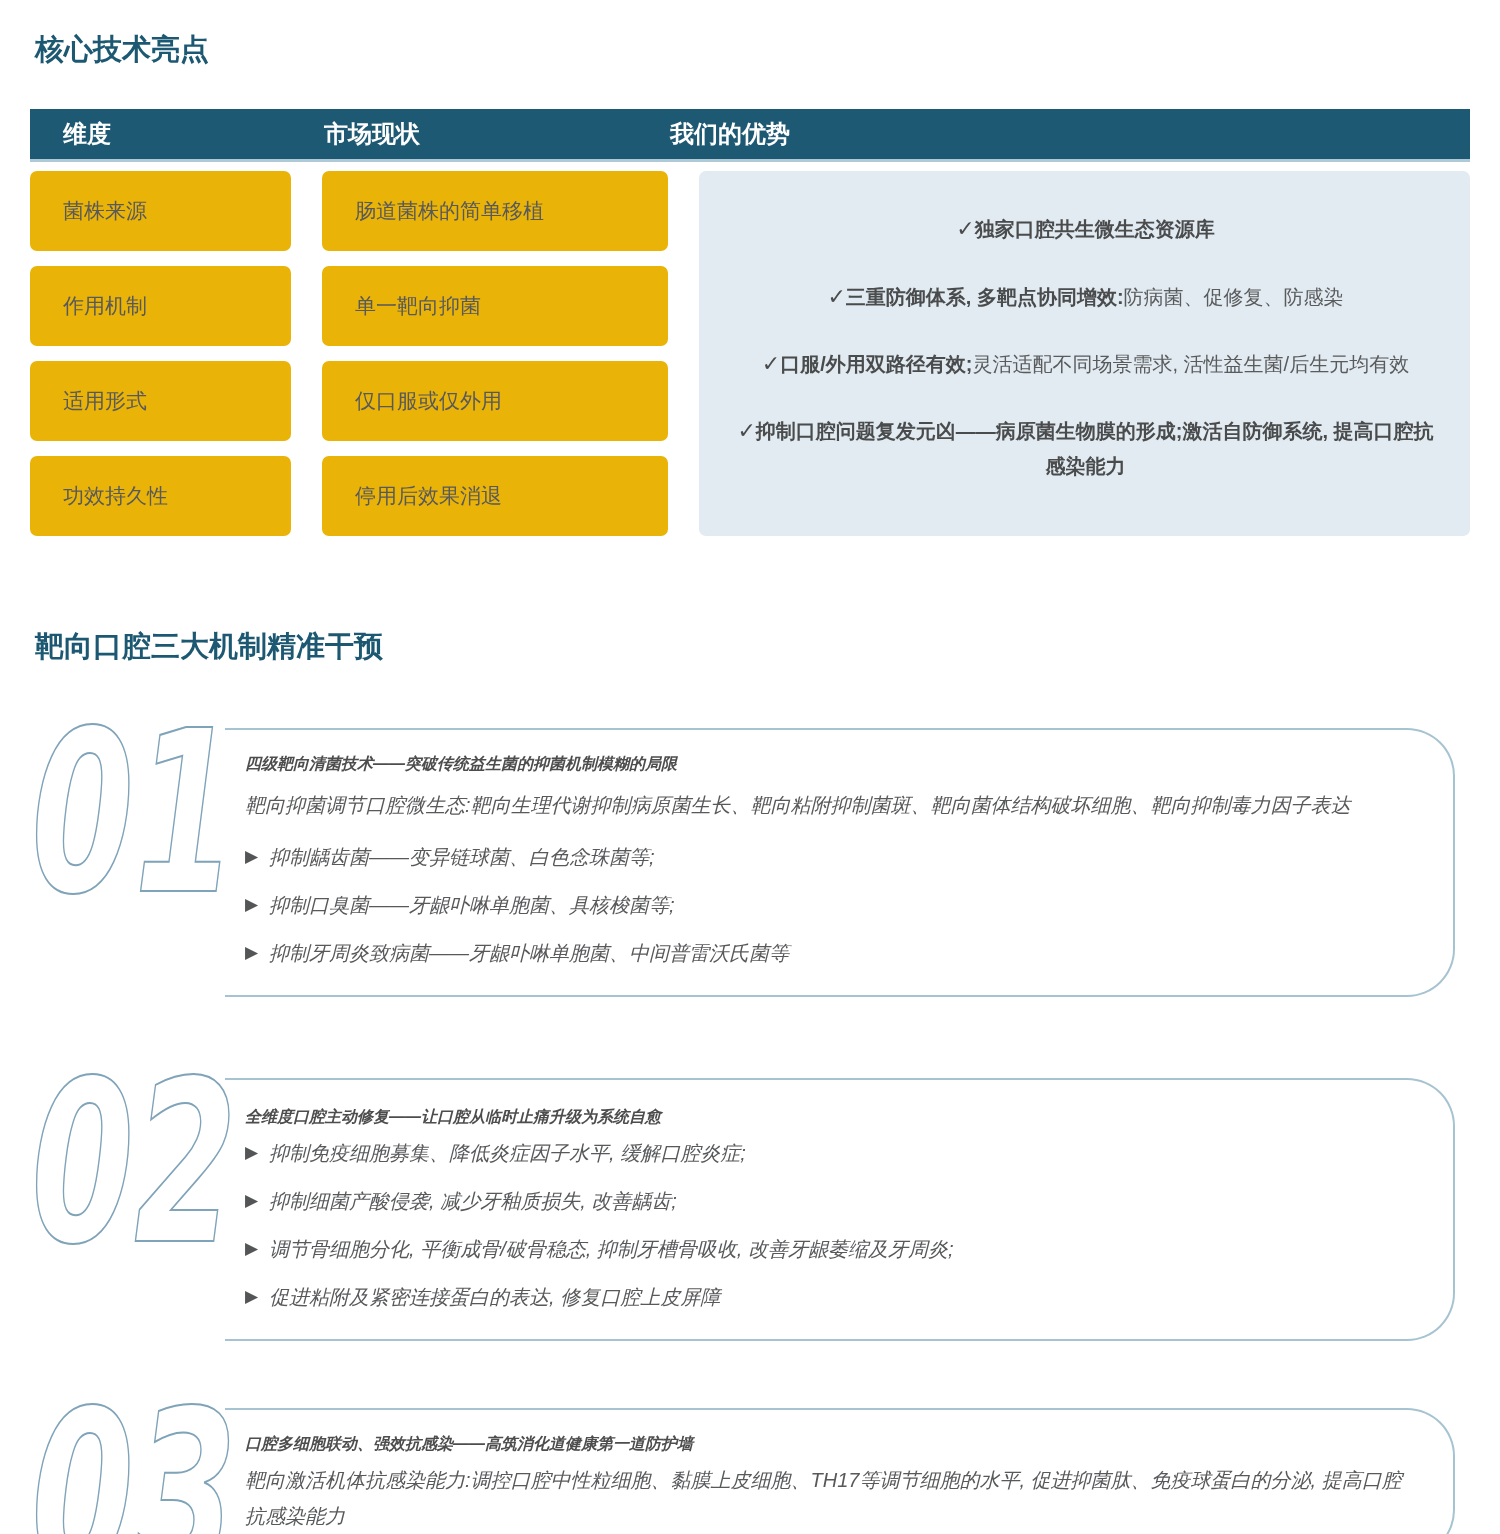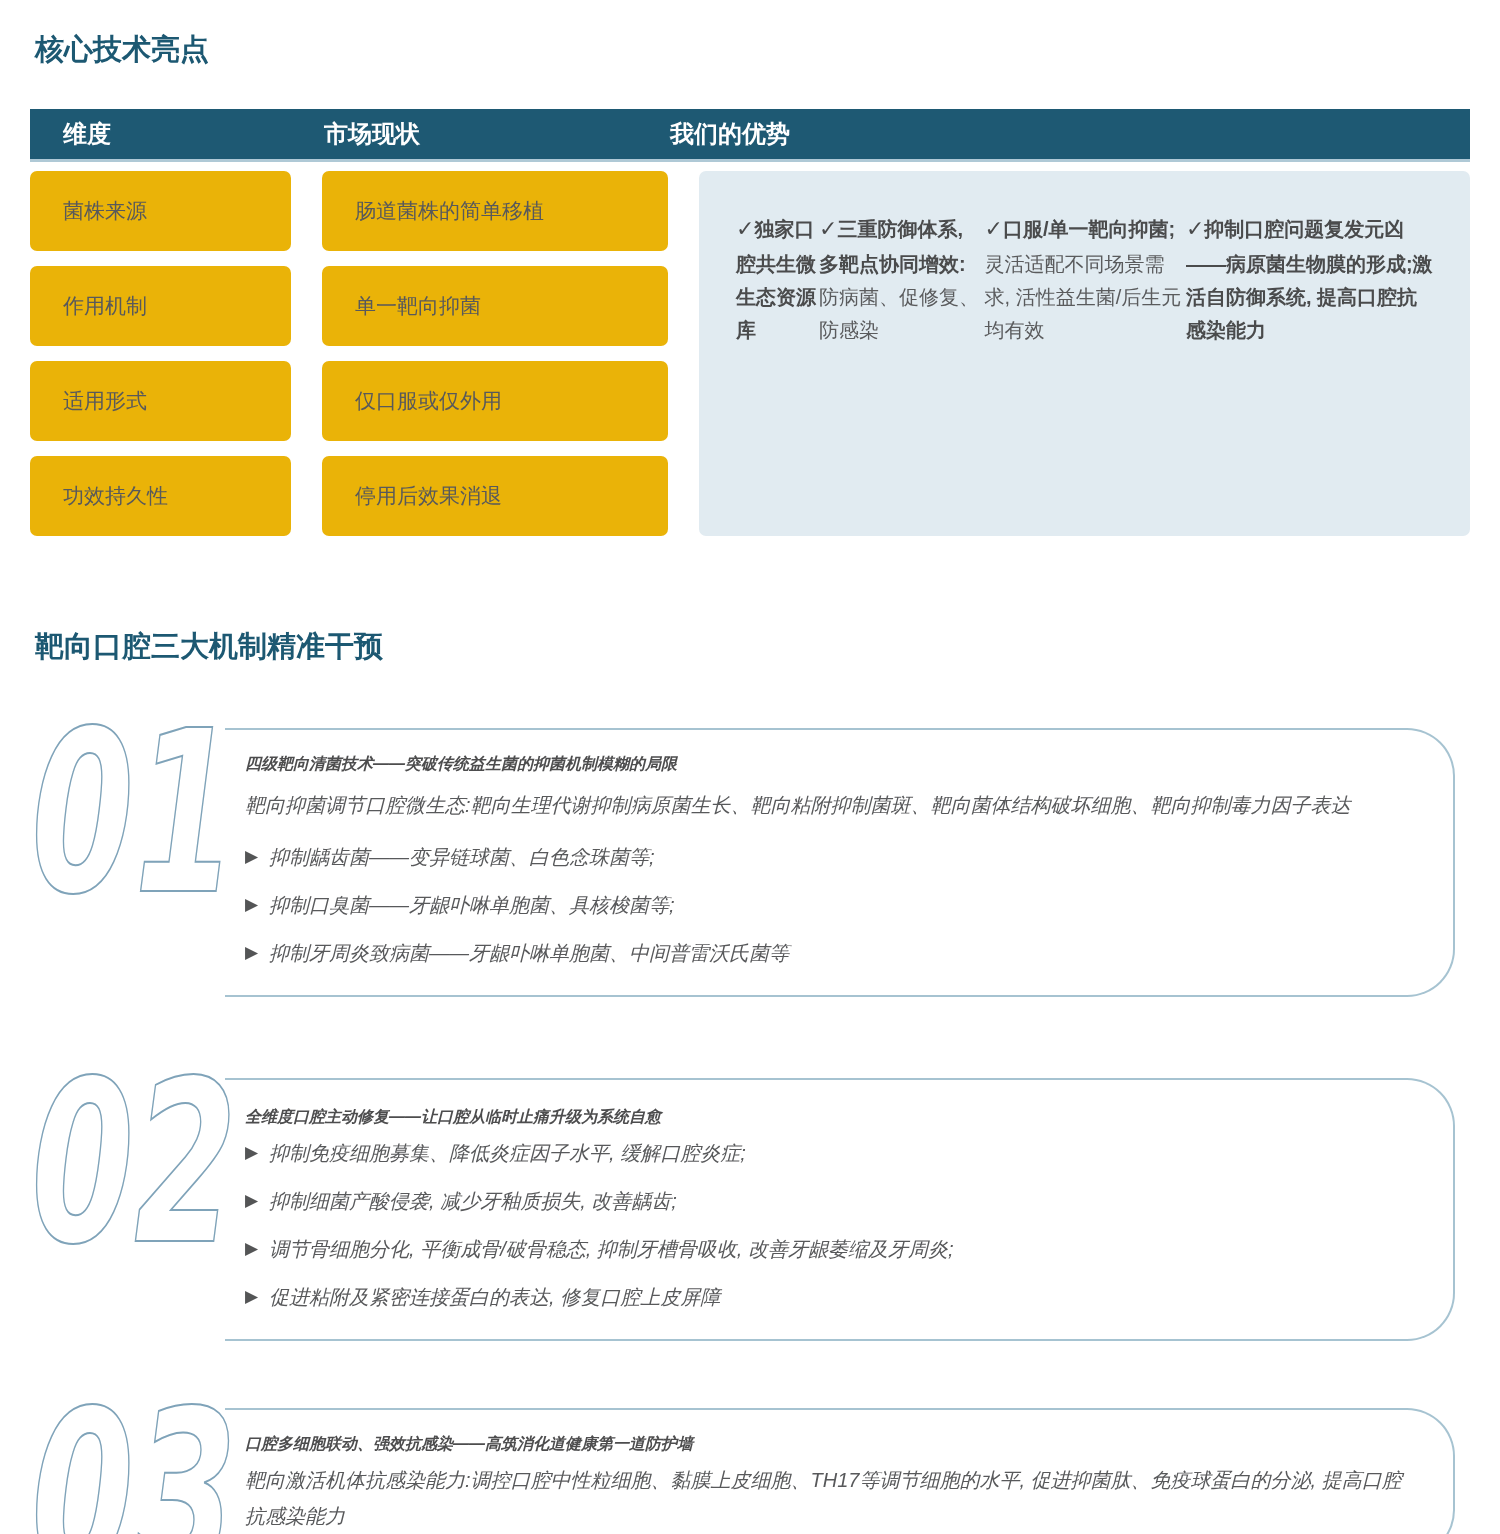--- a/index.html
+++ b/index.html
@@ -28,21 +28,21 @@
     margin-top:9px;
     display:grid;grid-template-columns:261px 346px 1fr;
     grid-template-rows:80px 80px 80px 80px;gap:15px 31px;
   }
   .gcell{
     background:#eab308;border-radius:7px;display:flex;align-items:center;
     padding-left:33px;font-size:21px;color:#58595B;
   }
   .adv-panel{
     grid-column:3;grid-row:1 / 5;background:#E1EBF1;border-radius:7px;
-    padding:40px 35px 18px 37px;display:flex;flex-direction:row;
+    padding:40px 35px 18px 37px;display:flex;flex-direction:column;text-align:center;
   }
   .adv-item{
     font-size:20px;line-height:1.65;color:#5A5B5D;margin-bottom:31px;
   }
   .adv-item:last-child{margin-bottom:0;}
   .adv-item .check{font-weight:700;color:#4A4B4C;font-size:22px;}
   .adv-item b{font-weight:700;color:#4A4B4C;}
 
   
   .mech{
@@ -93,21 +93,21 @@
     <div class="gcell" style="grid-column:1;grid-row:2">作用机制</div>
     <div class="gcell" style="grid-column:2;grid-row:2">单一靶向抑菌</div>
     <div class="gcell" style="grid-column:1;grid-row:3">适用形式</div>
     <div class="gcell" style="grid-column:2;grid-row:3">仅口服或仅外用</div>
     <div class="gcell" style="grid-column:1;grid-row:4">功效持久性</div>
     <div class="gcell" style="grid-column:2;grid-row:4">停用后效果消退</div>
 
     <div class="adv-panel">
       <div class="adv-item"><span class="check">✓</span><b>独家口腔共生微生态资源库</b><span></span></div>
       <div class="adv-item"><span class="check">✓</span><b>三重防御体系, 多靶点协同增效:</b><span>防病菌、促修复、防感染</span></div>
-      <div class="adv-item"><span class="check">✓</span><b>口服/单一靶向抑菌;</b><span>灵活适配不同场景需求, 活性益生菌/后生元均有效</span></div>
+      <div class="adv-item"><span class="check">✓</span><b>口服/外用双路径有效;</b><span>灵活适配不同场景需求, 活性益生菌/后生元均有效</span></div>
       <div class="adv-item"><span class="check">✓</span><b>抑制口腔问题复发元凶——病原菌生物膜的形成;激活自防御系统, 提高口腔抗感染能力</b><span></span></div>
     </div>
   </div>
 </div>
 
 <h1 class="section-title" id="title2">靶向口腔三大机制精准干预</h1>
 
 <div class="mech" id="mech-0">
   <div class="mech-num">
     <svg width="195" height="172" viewBox="0 0 195 172" xmlns="http://www.w3.org/2000/svg">

